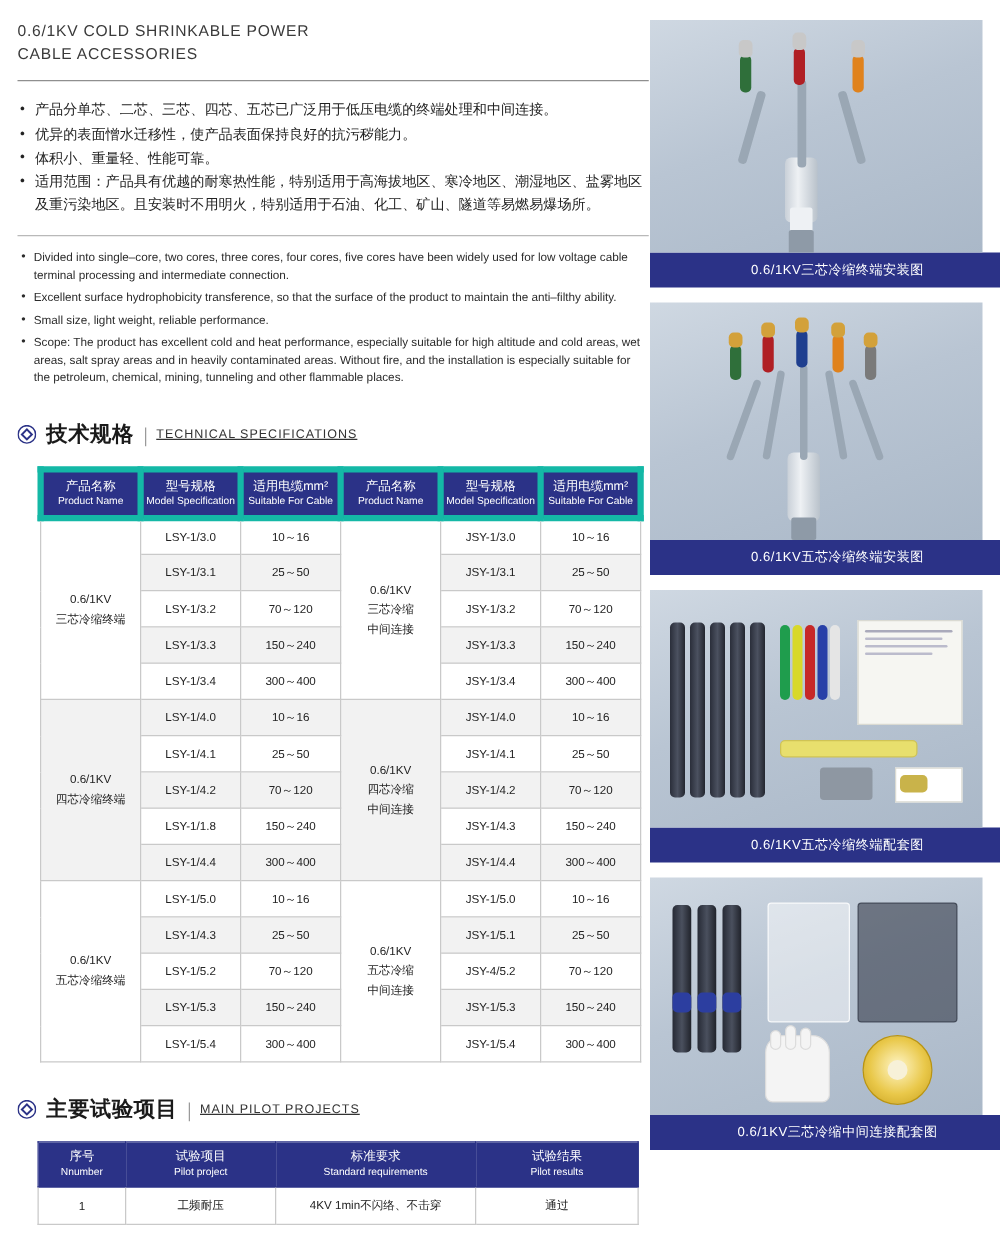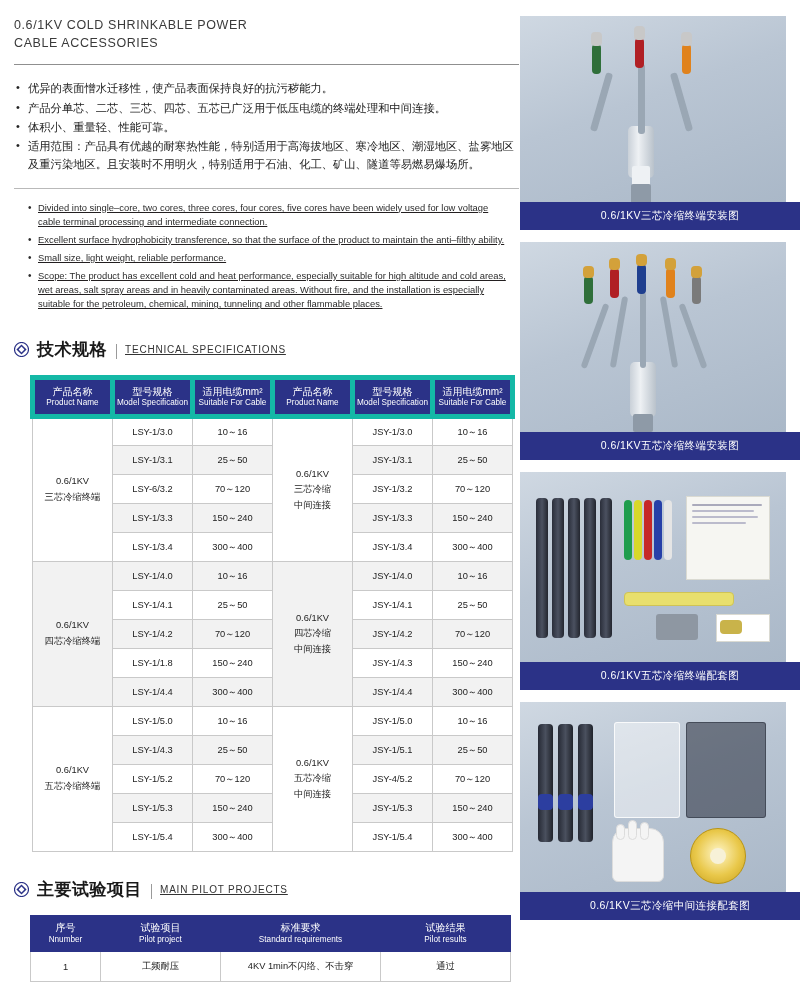--- a/index.html
+++ b/index.html
@@ -66,24 +66,23 @@
     top: 0;
     color: #222;
     font-size: 11px;
   }
   .divider-thin {
     border: 0;
     border-top: 1px solid #b9b9b9;
     margin: 10px 0 10px 0;
   }
   .bullets-en {
-    margin: 12px;
+    margin: 1px;
     padding: 0;
     list-style: none;
-    text-decoration: underline;
   }
   .bullets-en li {
     font-size: 9.4px;
     line-height: 1.5;
     color: #2b2b2b;
     padding-left: 12px;
     position: relative;
     margin-bottom: 4px;
   }
   .bullets-en li:before {
@@ -257,22 +256,22 @@
 
   <div class="left-col">
 
     <div class="title-en">
       <div>0.6/1KV COLD SHRINKABLE POWER</div>
       <div>CABLE ACCESSORIES</div>
     </div>
     <hr class="title-rule">
 
     <ul class="bullets-cn">
+      <li>产品分单芯、二芯、三芯、四芯、五芯已广泛用于低压电缆的终端处理和中间连接。</li>
       <li>优异的表面憎水迁移性，使产品表面保持良好的抗污秽能力。</li>
-      <li>产品分单芯、二芯、三芯、四芯、五芯已广泛用于低压电缆的终端处理和中间连接。</li>
       <li>体积小、重量轻、性能可靠。</li>
       <li>适用范围：产品具有优越的耐寒热性能，特别适用于高海拔地区、寒冷地区、潮湿地区、盐雾地区及重污染地区。且安装时不用明火，特别适用于石油、化工、矿山、隧道等易燃易爆场所。</li>
     </ul>
 
     <hr class="divider-thin">
 
     <ul class="bullets-en">
       <li>Divided into single–core, two cores, three cores, four cores, five cores have been widely used for low voltage cable terminal processing and intermediate connection.</li>
       <li>Excellent surface hydrophobicity transference, so that the surface of the product to maintain the anti–filthy ability.</li>
       <li>Small size, light weight, reliable performance.</li>
@@ -339,21 +338,21 @@
           <td>JSY-1/3.0</td>
           <td>10～16</td>
         </tr>
         <tr>
           <td class="alt">LSY-1/3.1</td>
           <td class="alt">25～50</td>
           <td class="alt">JSY-1/3.1</td>
           <td class="alt">25～50</td>
         </tr>
         <tr>
-          <td>LSY-6/3.2</td>
+          <td>LSY-1/3.2</td>
           <td>70～120</td>
           <td>JSY-1/3.2</td>
           <td>70～120</td>
         </tr>
         <tr>
           <td class="alt">LSY-1/3.3</td>
           <td class="alt">150～240</td>
           <td class="alt">JSY-1/3.3</td>
           <td class="alt">150～240</td>
         </tr>

